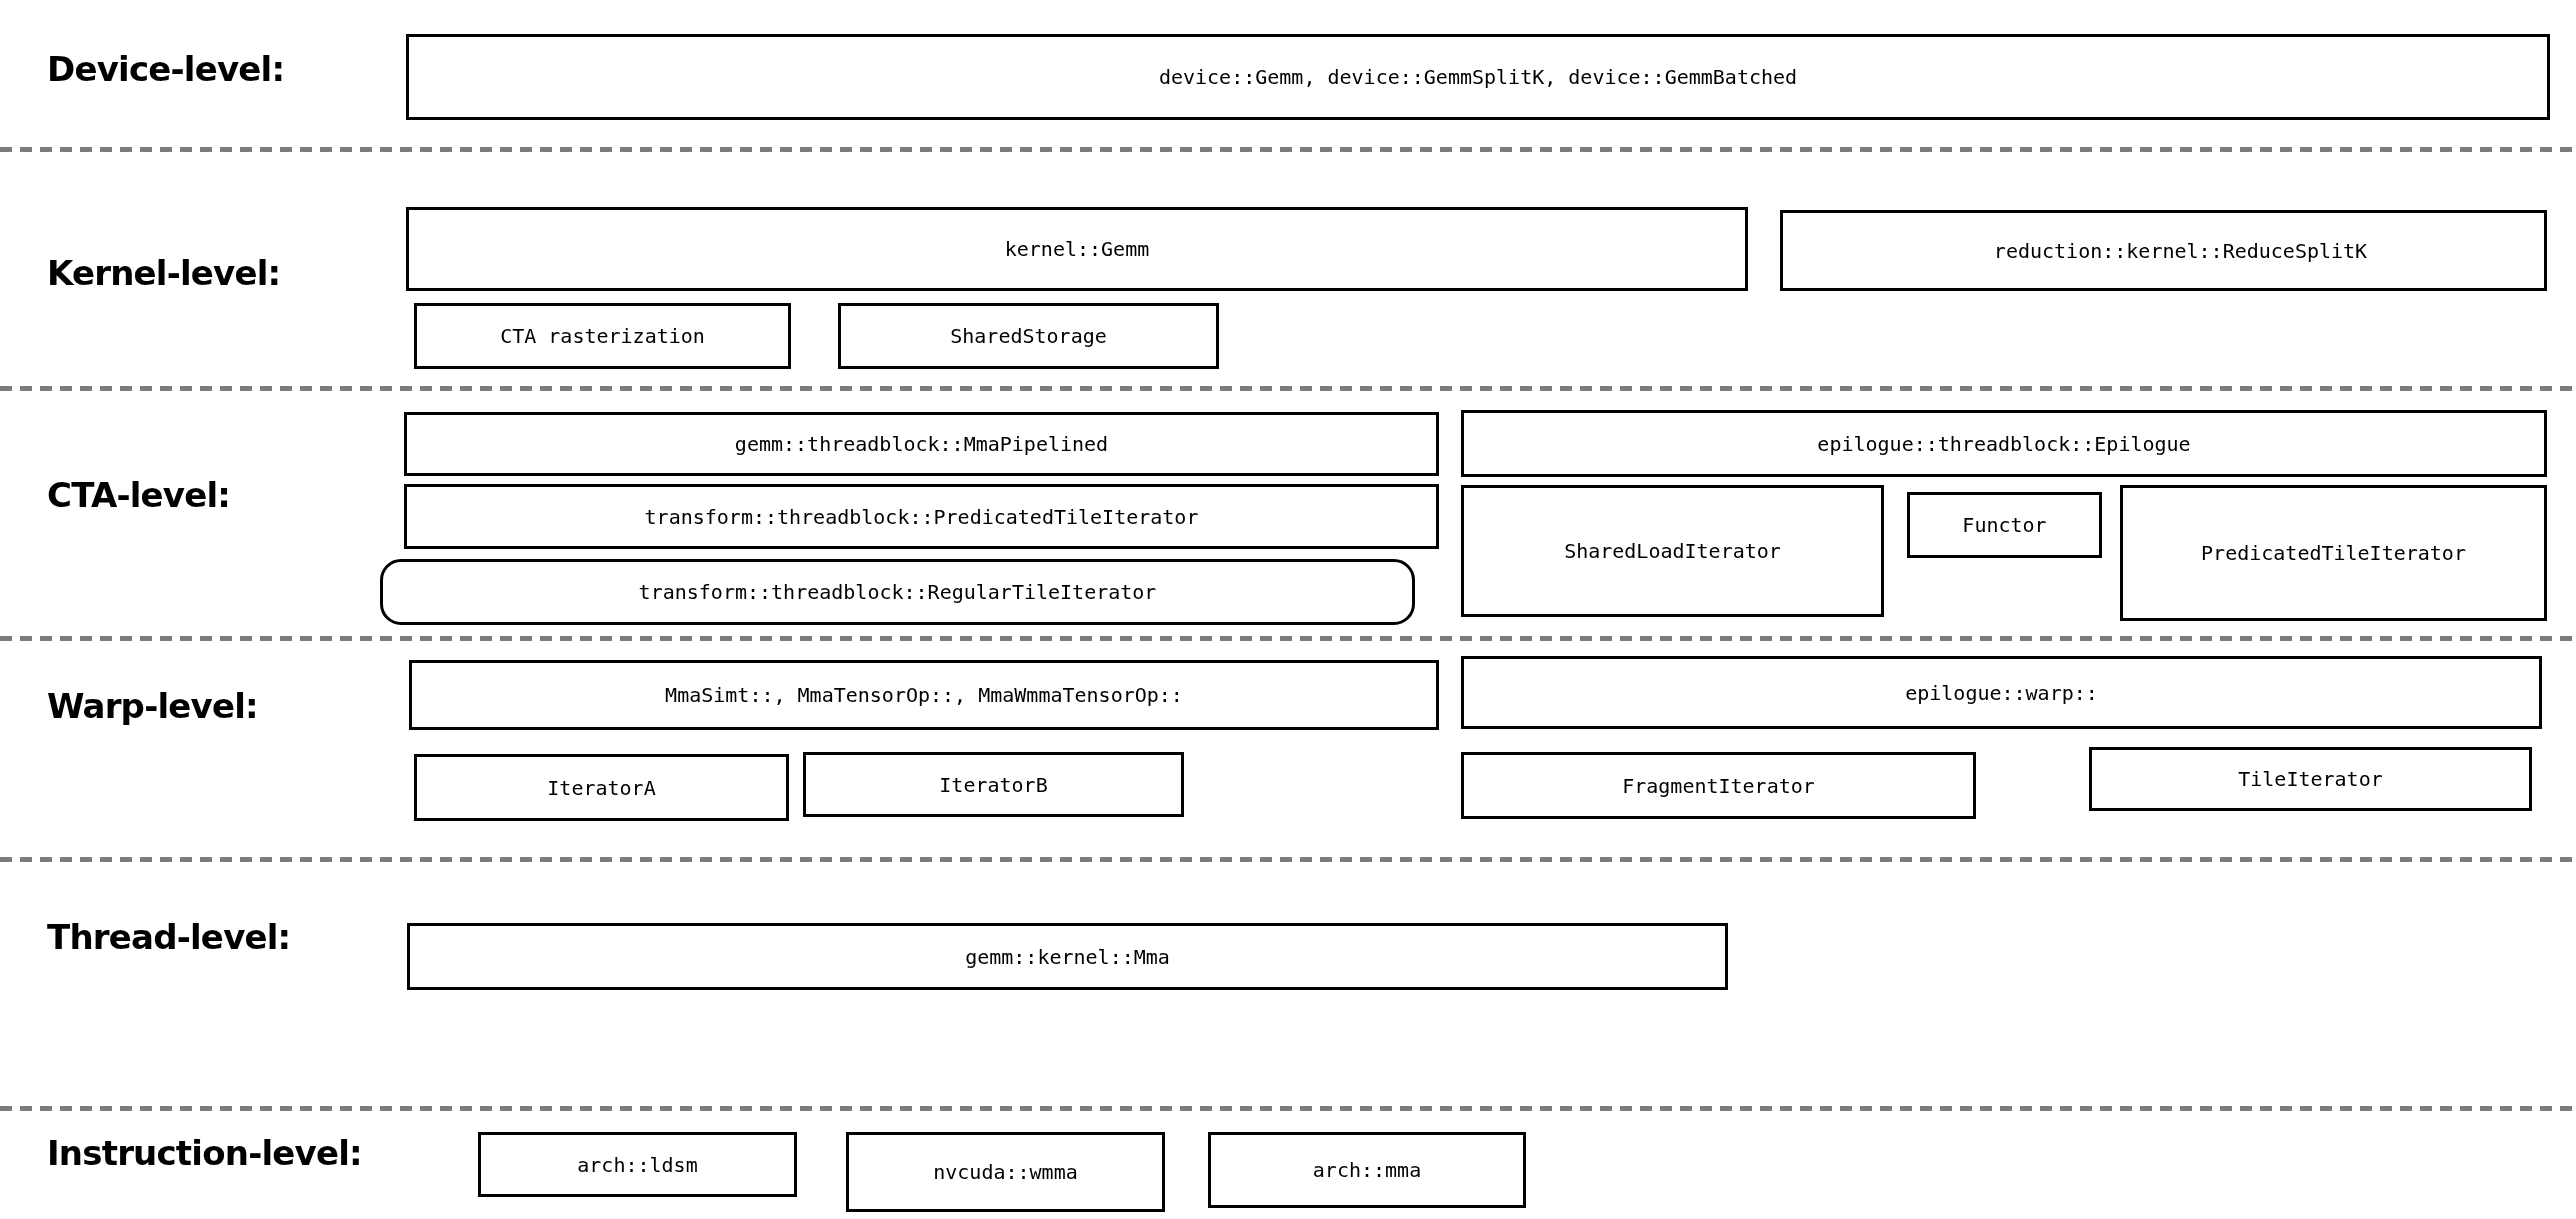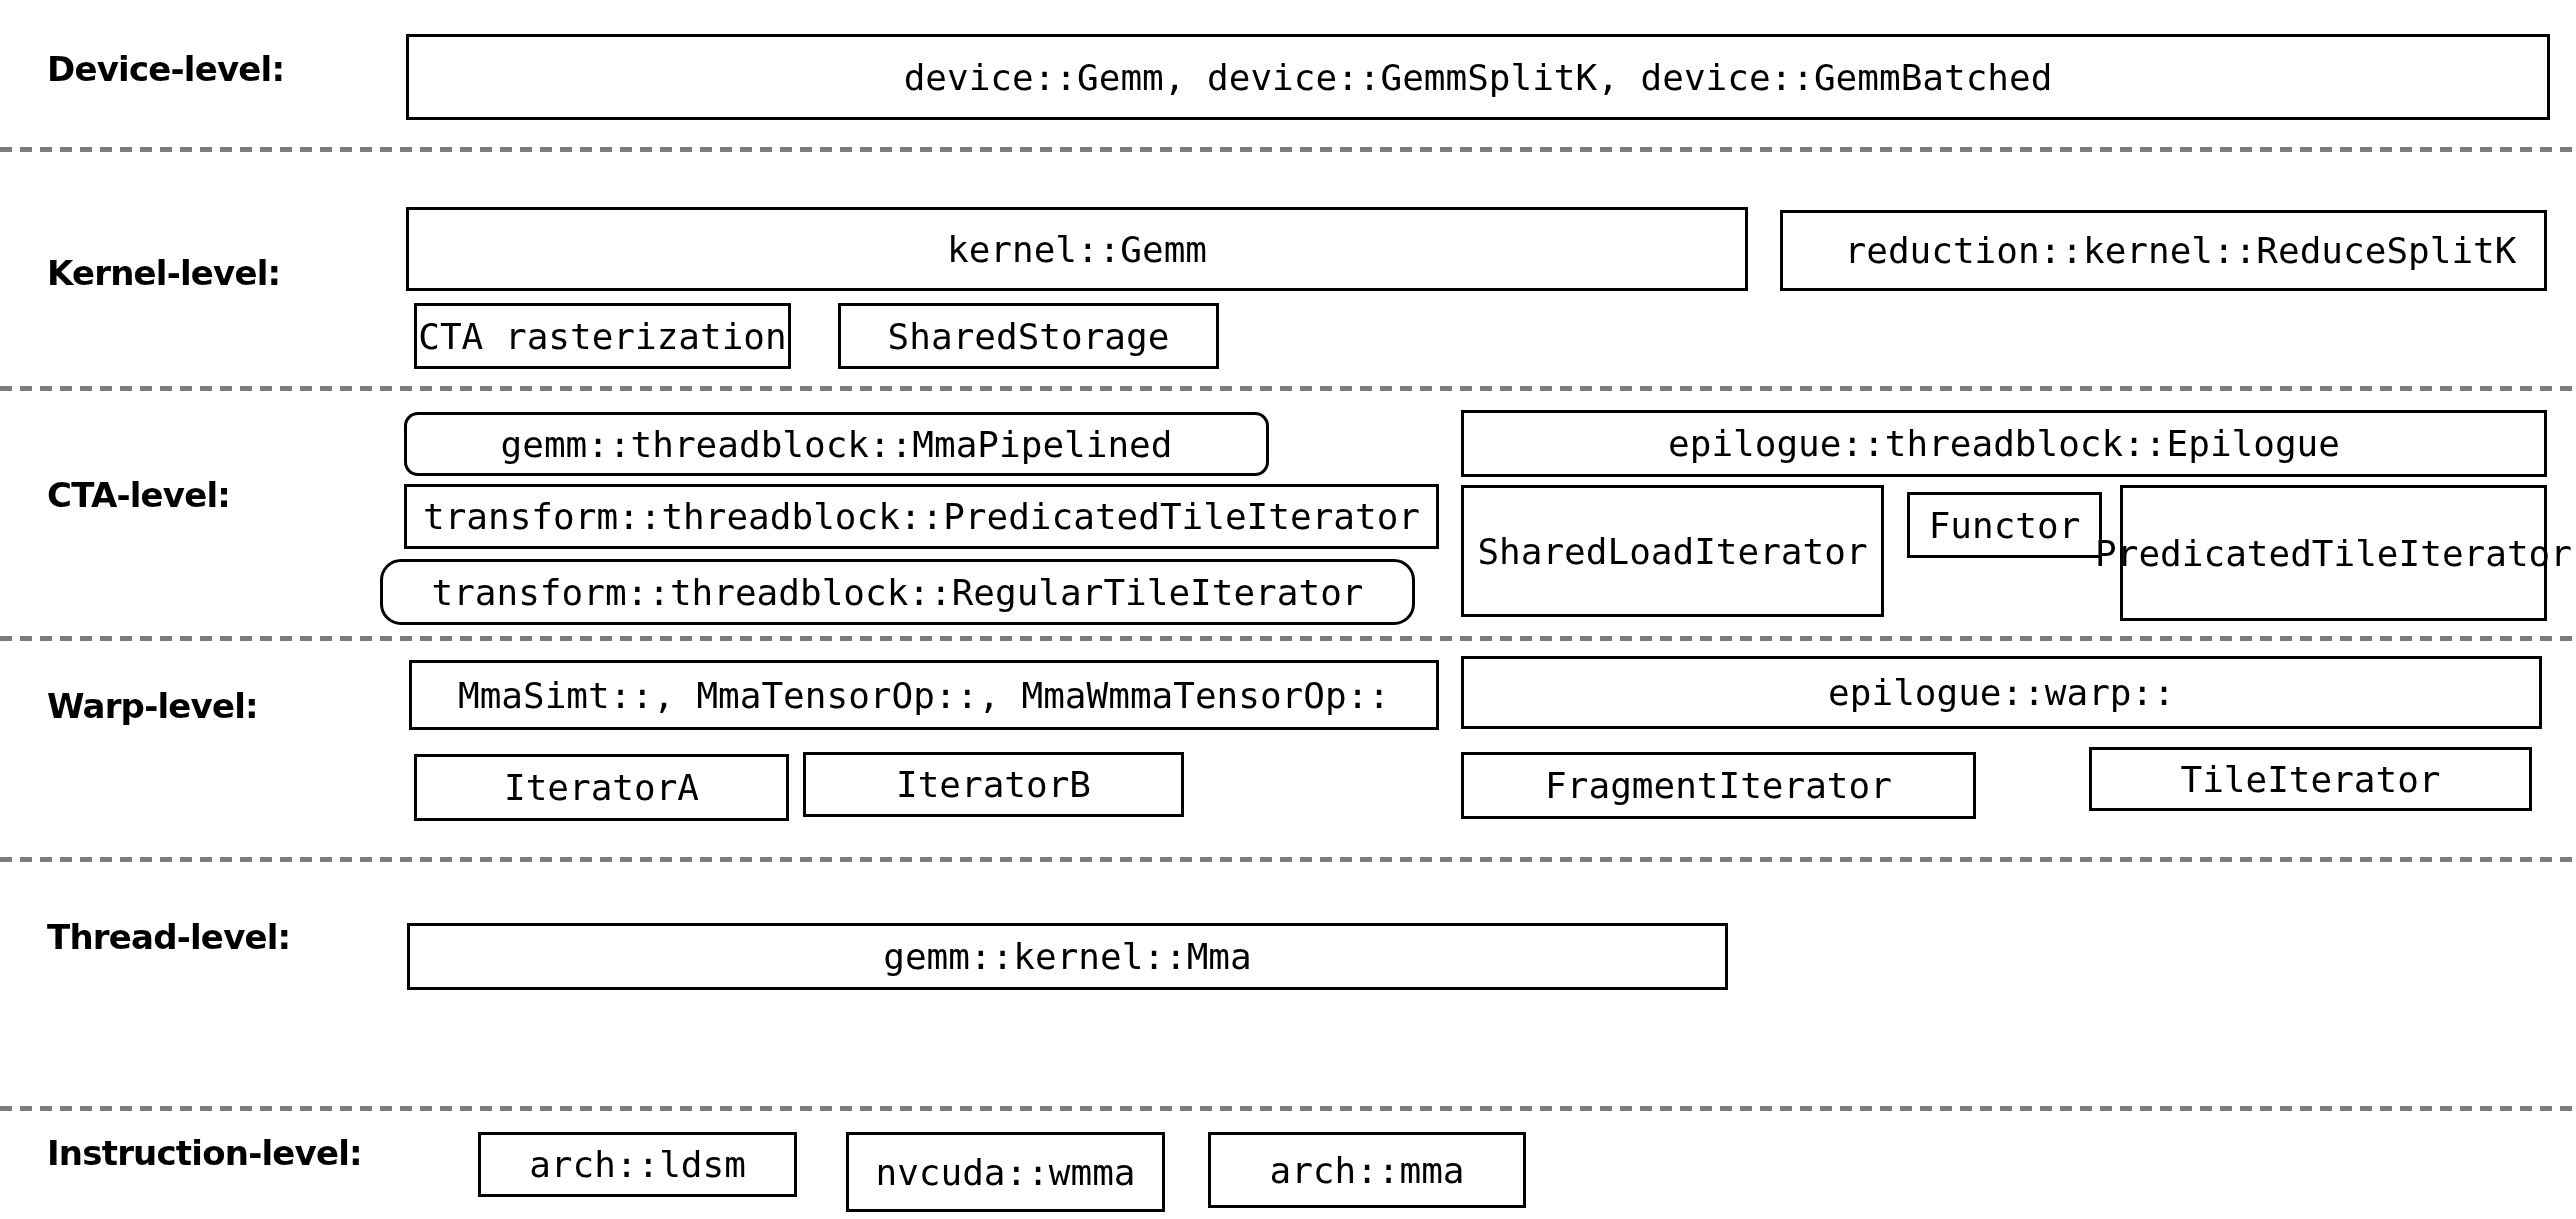--- a/index.html
+++ b/index.html
@@ -28,21 +28,21 @@
   }
   .bx {
     position: absolute;
     box-sizing: border-box;
     background: #ffffff;
     border: 3.1px solid #000000;
     display: flex;
     align-items: center;
     justify-content: center;
     font-family: "DejaVu Sans Mono", "Liberation Mono", monospace;
-    font-size: 36px;
+    font-size: 20px;
     color: #000000;
     white-space: nowrap;
     text-align: center;
   }
   .sep {
     position: absolute;
     left: 0;
     width: 2576px;
     height: 4.6px;
     background-image: repeating-linear-gradient(
@@ -70,21 +70,21 @@
   <div class="sep" style="top:857px;"></div>
   <div class="sep" style="top:1106px;"></div>
 
   <div class="bx" style="left:406px; top:34px; width:2144px; height:86px;">device::Gemm, device::GemmSplitK, device::GemmBatched</div>
 
   <div class="bx" style="left:406px; top:207px; width:1342px; height:84px;">kernel::Gemm</div>
   <div class="bx" style="left:1780px; top:210px; width:767px; height:81px;padding-left:34px;">reduction::kernel::ReduceSplitK</div>
   <div class="bx" style="left:414px; top:303px; width:377px; height:66px;">CTA rasterization</div>
   <div class="bx" style="left:838px; top:303px; width:381px; height:66px;">SharedStorage</div>
 
-  <div class="bx" style="left:404px; top:412px; width:865px; height:64px;border-radius:14px;">gemm::threadblock::MmaPipelined</div>
+  <div class="bx" style="left:404px; top:412px; width:1035px; height:64px;">gemm::threadblock::MmaPipelined</div>
   <div class="bx" style="left:404px; top:484px; width:1035px; height:65px;">transform::threadblock::PredicatedTileIterator</div>
   <div class="bx" style="left:380px; top:559px; width:1035px; height:66px;border-radius:21px;">transform::threadblock::RegularTileIterator</div>
   <div class="bx" style="left:1461px; top:410px; width:1086px; height:67px;">epilogue::threadblock::Epilogue</div>
   <div class="bx" style="left:1461px; top:485px; width:423px; height:132px;">SharedLoadIterator</div>
   <div class="bx" style="left:1907px; top:492px; width:195px; height:66px;">Functor</div>
   <div class="bx" style="left:2120px; top:485px; width:427px; height:136px;">PredicatedTileIterator</div>
 
   <div class="bx" style="left:409px; top:660px; width:1030px; height:70px;">MmaSimt::, MmaTensorOp::, MmaWmmaTensorOp::</div>
   <div class="bx" style="left:1461px; top:656px; width:1081px; height:73px;">epilogue::warp::</div>
   <div class="bx" style="left:414px; top:754px; width:375px; height:67px;">IteratorA</div>

